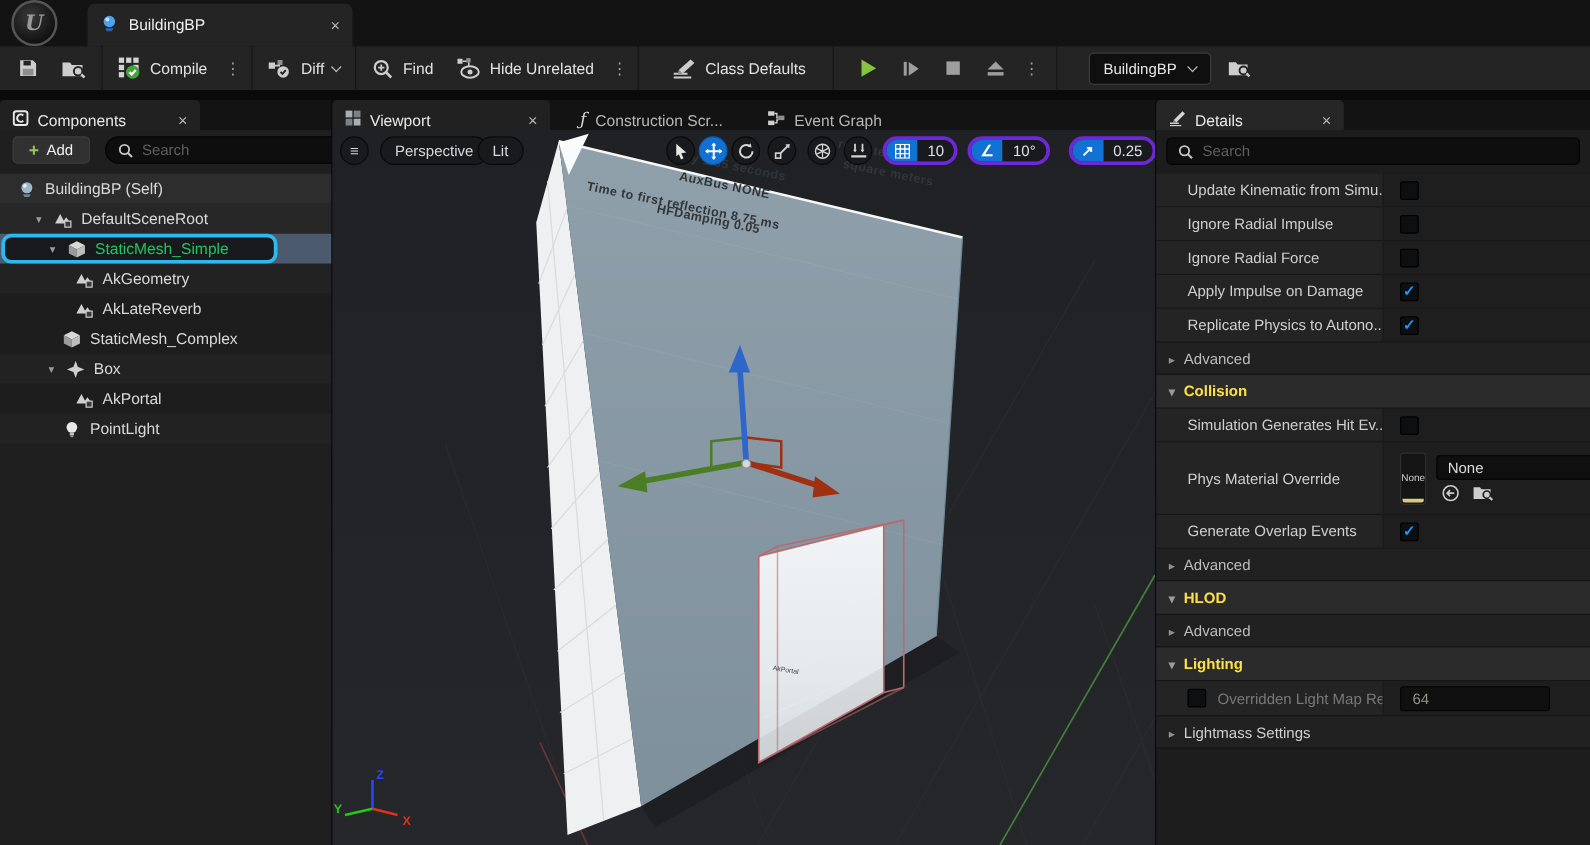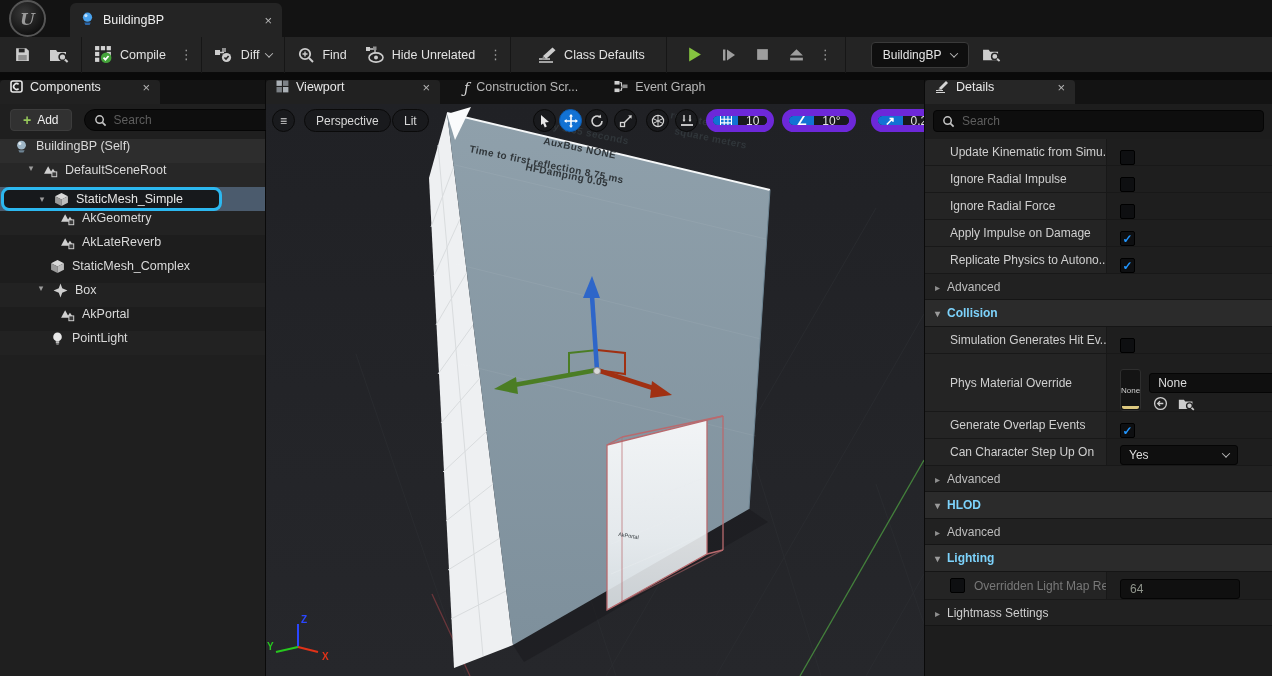--- a/index.html
+++ b/index.html
@@ -18,68 +18,68 @@
   .tbtn{display:flex;align-items:center;gap:7px;padding:0 9px;height:100%;color:#e2e2e2;font-size:12.5px;white-space:nowrap}
   .tsep{width:1px;height:36px;background:#161616;margin:0 3px}
   .dots{color:#9f9f9f;font-size:13px;padding:0 5px;letter-spacing:0}
   .chev{width:6px;height:6px;border-right:1.6px solid #b9b9b9;border-bottom:1.6px solid #b9b9b9;transform:rotate(45deg) translate(-1px,-1px);display:inline-block}
   .combo{display:flex;align-items:center;gap:10px;background:#0f0f0f;border:1px solid #3a3a3a;border-radius:4px;height:26px;padding:0 11px;color:#e6e6e6}
 
   
   .main{position:absolute;top:73px;left:0;right:0;bottom:0;background:#0a0a0a}
   .panel{position:absolute;top:7px;bottom:0}
   .ptabs{height:24px;background:#131313;display:flex;align-items:flex-end}
-  .ptab{height:24px;display:flex;align-items:flex-start;gap:7px;padding:0 10px;font-size:12.5px;color:#e8e8e8}
+  .ptab{height:24px;display:flex;align-items:flex-end;gap:7px;padding:0 10px;font-size:12.5px;color:#e8e8e8}
   .ptab.active{background:#212121;border-radius:4px 4px 0 0}
   .ptab .lbl{white-space:nowrap}
   .ptab.dim{color:#b7b7b7}
   .pbody{position:absolute;top:24px;left:0;right:0;bottom:0;background:#1f1f1f}
 
   
   #left{left:0;width:265px}
   .addrow{display:flex;align-items:center;gap:12px;padding:5px 10px 5px 10px}
   .addbtn{display:flex;align-items:center;gap:6px;background:#313131;border:1px solid #3c3c3c;border-radius:4px;height:22px;padding:0 12px;color:#f0f0f0}
   .addbtn .plus{color:#95c75a;font-weight:bold;font-size:14px}
   .searchpill{flex:1;display:flex;align-items:center;gap:7px;background:#0e0e0e;border:1px solid #050505;border-radius:12px;height:22px;padding:0 9px}
   .searchpill input{flex:1;background:transparent;border:0;outline:0;color:#d8d8d8;font-size:12px;font-family:"Liberation Sans",sans-serif;min-width:0}
   .searchpill input::placeholder{color:#5e5e5e}
   .tree{margin-top:3px}
-  .trow{height:24px;display:flex;gap:7px;font-size:12.5px;color:#d9d9d9;position:relative}
+  .trow{height:24px;display:flex;align-items:center;gap:7px;font-size:12.5px;color:#d9d9d9;position:relative}
   .arr{color:#9b9b9b;font-size:9px;width:10px;text-align:center}
   .ticon{width:15px;height:15px;flex:0 0 15px}
   .selrow{background:#4b5b6d}
   .sel-outline{position:absolute;left:1px;top:0;bottom:0;width:221px;background:#17191c;border:3px solid #2cb8f0;border-radius:8px;display:flex;align-items:center;gap:7px;padding-left:33px}
 
   
   #center{left:266px;width:658px}
   #vpbody{background:#212227;overflow:hidden}
   .vpill{position:absolute;height:23px;border-radius:12px;background:rgba(25,26,28,.92);border:1px solid #0a0a0a;color:#d8d8d8;display:flex;align-items:center;padding:0 11px;font-size:12px}
   .vcirc{position:absolute;width:23px;height:23px;border-radius:50%;background:rgba(25,26,28,.92);border:1px solid #0a0a0a;color:#d8d8d8;display:flex;align-items:center;justify-content:center}
   .vtools{position:absolute;top:5px;left:267px;display:flex;align-items:center;gap:3px}
   .vtool{width:23px;height:23px;border-radius:50%;background:rgba(25,26,28,.92);border:1px solid #0a0a0a;display:flex;align-items:center;justify-content:center}
   .vtool.on{background:#1272d4;border-color:#0d5cb0}
-  .vseg{display:flex;align-items:center;height:23px;border-radius:12px;overflow:hidden;border:7px solid #6d28d9;margin-left:5px}
+  .vseg{display:flex;align-items:center;height:23px;border-radius:12px;overflow:hidden;border:3px solid #6d28d9;margin-left:5px}
   .vseg .ic{width:25px;height:23px;background:#1272d4;display:flex;align-items:center;justify-content:center;color:#fff}
   .vseg .vv{background:rgba(25,26,28,.92);height:23px;display:flex;align-items:center;padding:0 8px;color:#e3e3e3}
 
   
   #right{left:925px;width:347px}
   #right .pbody{background:#1d1d1d}
   .dsearch{padding:6px 8px 7px 8px}
   .dsearch .pillbox{display:flex;align-items:center;gap:7px;background:#0e0e0e;border:1px solid #050505;border-radius:4px;height:22px;padding:0 8px}
   .dsearch input{flex:1;background:transparent;border:0;outline:0;color:#d8d8d8;font-size:12px;font-family:"Liberation Sans",sans-serif}
   .dsearch input::placeholder{color:#5e5e5e}
   .prow{display:flex;height:27px;border-bottom:1px solid #181818;position:relative}
   .pname{width:182px;background:#242424;display:flex;align-items:center;padding-left:25px;color:#cfcfcf;border-right:1px solid #181818;overflow:hidden;white-space:nowrap}
-  .pval{flex:1;background:#1e1e1e;display:flex;align-items:flex-end;padding-left:13px;overflow:hidden}
+  .pval{flex:1;background:#1e1e1e;display:flex;align-items:center;padding-left:13px;overflow:hidden}
   .cb{width:15px;height:15px;background:#0e0f11;border:1px solid #000;border-radius:2px;display:flex;align-items:center;justify-content:center;color:transparent;font-size:12px;font-weight:bold}
   .cb.on{color:#2196ff}
   .cb.on::before{content:"✓"}
   .dd{width:118px;height:20px;background:#0f0f0f;border:1px solid #050505;border-radius:3px;display:flex;align-items:center;justify-content:space-between;padding:0 8px;color:#dcdcdc}
-  .cat{height:27px;background:#2b2b2b;display:flex;align-items:center;gap:7px;padding-left:10px;font-weight:bold;color:#7dd3fc;border-bottom:1px solid #151515}
+  .cat{height:27px;background:#2b2b2b;display:flex;align-items:center;gap:7px;padding-left:10px;font-weight:bold;color:#fde047;border-bottom:1px solid #151515}
   .advrow{height:26px;background:#212121;display:flex;align-items:center;gap:7px;padding-left:10px;color:#bdbdbd;border-bottom:1px solid #151515}
   .arr-r::before{content:"▸";color:#8f8f8f;font-size:10px}
   .arr-d::before{content:"▾";color:#9b9b9b;font-size:10px}
   .physrow{height:58px}
   .thumb{width:42px;height:42px;background:#141414;border:1px solid #2e2e2e;border-radius:3px;position:relative;display:flex;align-items:center;justify-content:center;color:#cdcdcd;font-size:8px}
   .thumb::after{content:"";position:absolute;left:1px;right:1px;bottom:1px;height:3px;background:#dcc87e;border-radius:0 0 2px 2px}
   .physright{display:flex;flex-direction:column;gap:3px;margin-left:8px;width:140px}
   .physcombo{width:140px;height:20px;background:#0f0f0f;border:1px solid #050505;border-radius:3px;display:flex;align-items:center;padding:0 8px;color:#dcdcdc}
   .physicons{display:flex;gap:10px;align-items:center;padding-left:4px}
   .hlbox{position:absolute;left:-1px;right:16px;top:-2px;bottom:-2px;border:3px solid #2cb8f0;border-radius:9px;pointer-events:none;z-index:5}
@@ -269,21 +269,21 @@
           </div>
 
           <div class="trow selrow">
             <div class="sel-outline">
               <span class="arr">▾</span>
               <span class="ticon"><svg width="15" height="15" viewBox="0 0 14 14">
                     <path d="M7 1l6 3-6 3-6-3z" fill="#d8d8d8"></path>
                     <path d="M1 4l6 3v6l-6-3z" fill="#9a9a9a"></path>
                     <path d="M13 4L7 7v6l6-3z" fill="#bdbdbd"></path>
                   </svg></span>
-              <span style="color:#e5e5e5">StaticMesh_Simple</span>
+              <span style="color:#22c55e">StaticMesh_Simple</span>
             </div>
           </div>
 
           <div class="trow" style="background:#222222;padding-left:60px">
             <span class="ticon"><svg width="15" height="15" viewBox="0 0 14 14">
                   <path d="M1 10L4.8 3l2.7 5 1.8-2.6L12.6 10z" fill="#cfcfcf"></path>
                   <rect x="8.3" y="8.3" width="4.5" height="4.5" fill="#3a3a3a" stroke="#cfcfcf" stroke-width="0.9"></rect>
                 </svg></span>
             <span>AkGeometry</span>
           </div>
@@ -473,21 +473,21 @@
             <text x="56" y="556" fill="#e03218">X</text>
           </g>
         </svg>
 
         <div class="vcirc" style="left:6px;top:5px">
             <span>≡</span>
           </div>
         <div class="vpill" style="left:38px;top:5px">
             <span>Perspective</span>
           </div>
-        <div class="vpill" style="left:126px;top:5px">
+        <div class="vpill" style="left:116px;top:5px">
             <span>Lit</span>
           </div>
 
         <div class="vtools">
           <div class="vtool">
             <svg width="12" height="14" viewBox="0 0 12 14">
                 <path d="M2 1l8 7-4 .6 1.8 4-2 1-1.7-4.2L2 11z" fill="#e8e8e8"></path>
               </svg>
           </div>
           <div class="vtool on">
@@ -660,31 +660,20 @@
 
           <div class="prow">
             <div class="pname">
                 <span>Generate Overlap Events</span>
               </div>
             <div class="pval">
                 <span class="cb on"></span>
               </div>
           </div>
 
-          <div class="prow">
-            <div class="pname">
-                <span>Can Character Step Up On</span>
-              </div>
-            <div class="pval">
-              <div class="dd">
-                <span>Yes</span>
-                <span class="chev"></span>
-              </div>
-            </div>
-          </div>
 
 
           <div class="advrow">
             <span class="arr-r"></span>
             <span>Advanced</span>
           </div>
 
           <div class="cat">
             <span class="arr-d"></span>
             <span>HLOD</span>

